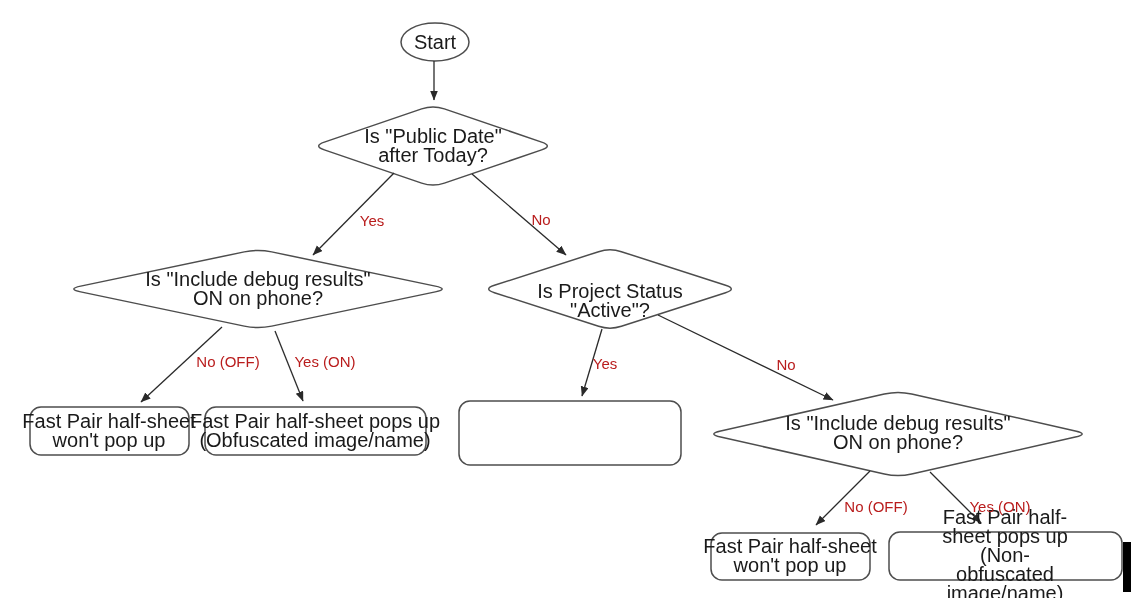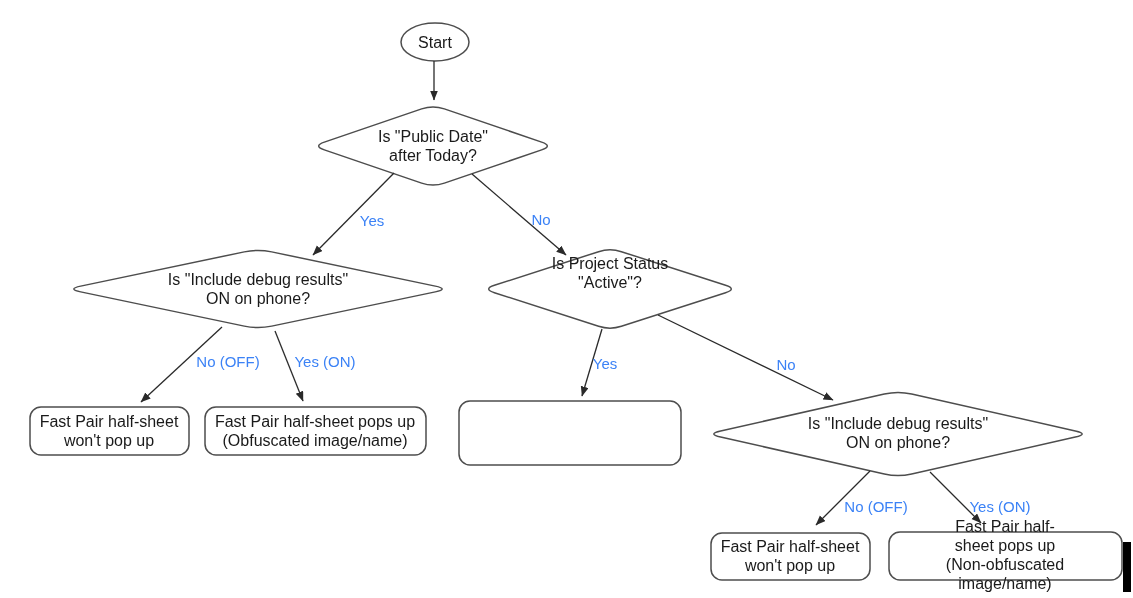--- a/index.html
+++ b/index.html
@@ -11,31 +11,31 @@
     color:#1a1a1a;
     overflow:hidden;
   }
   svg.layer{position:absolute;left:0;top:0;}
   .shape{fill:#ffffff;stroke:#4d4d4d;stroke-width:1.5;}
   .edge{stroke:#2a2a2a;stroke-width:1.3;fill:none;}
   .nlabel{
     position:absolute;
     transform:translate(-50%,-50%);
     text-align:center;
-    font-size:16px;
+    font-size:20px;
     line-height:19px;
     white-space:pre-line;
     color:#1a1a1a;
   }
   .elabel{
     position:absolute;
     transform:translate(-50%,-50%);
     font-size:15px;
     white-space:nowrap;
-    color:#3b82f6;
+    color:#b91c1c;
   }
   .cursor-bar{
     position:absolute;
     left:1123px;top:542px;width:8px;height:50px;
     background:#000000;
   }
 </style>
 </head>
 <body>
 
@@ -68,21 +68,21 @@
     <line class="edge" x1="658" y1="315" x2="833" y2="400" marker-end="url(#arrow)"></line>
     <line class="edge" x1="870" y1="471" x2="816" y2="525" marker-end="url(#arrow)"></line>
     <line class="edge" x1="930" y1="472" x2="981" y2="523" marker-end="url(#arrow)"></line>
   </svg>
 
   <div class="nlabel" style="left:435px;top:42px;">Start</div>
   <div class="nlabel" style="left:433px;top:146px;">Is "Public Date"
 after Today?</div>
   <div class="nlabel" style="left:258px;top:289px;">Is "Include debug results"
 ON on phone?</div>
-  <div class="nlabel" style="left:610px;top:273px;">Is Project Status
+  <div class="nlabel" style="left:610px;top:301px;">Is Project Status
 "Active"?</div>
   <div class="nlabel" style="left:898px;top:433px;">Is "Include debug results"
 ON on phone?</div>
   <div class="nlabel" style="left:109px;top:431px;">Fast Pair half-sheet
 won't pop up</div>
   <div class="nlabel" style="left:315px;top:431px;">Fast Pair half-sheet pops up
 (Obfuscated image/name)</div>
   <div class="nlabel" style="left:790px;top:556px;">Fast Pair half-sheet
 won't pop up</div>
   <div class="nlabel" style="left:1005px;top:555px;">Fast Pair half-sheet pops up

